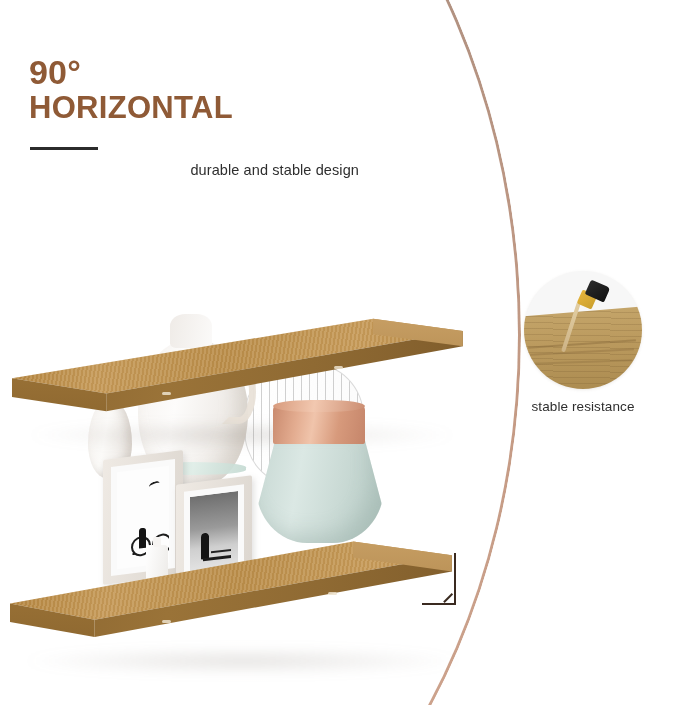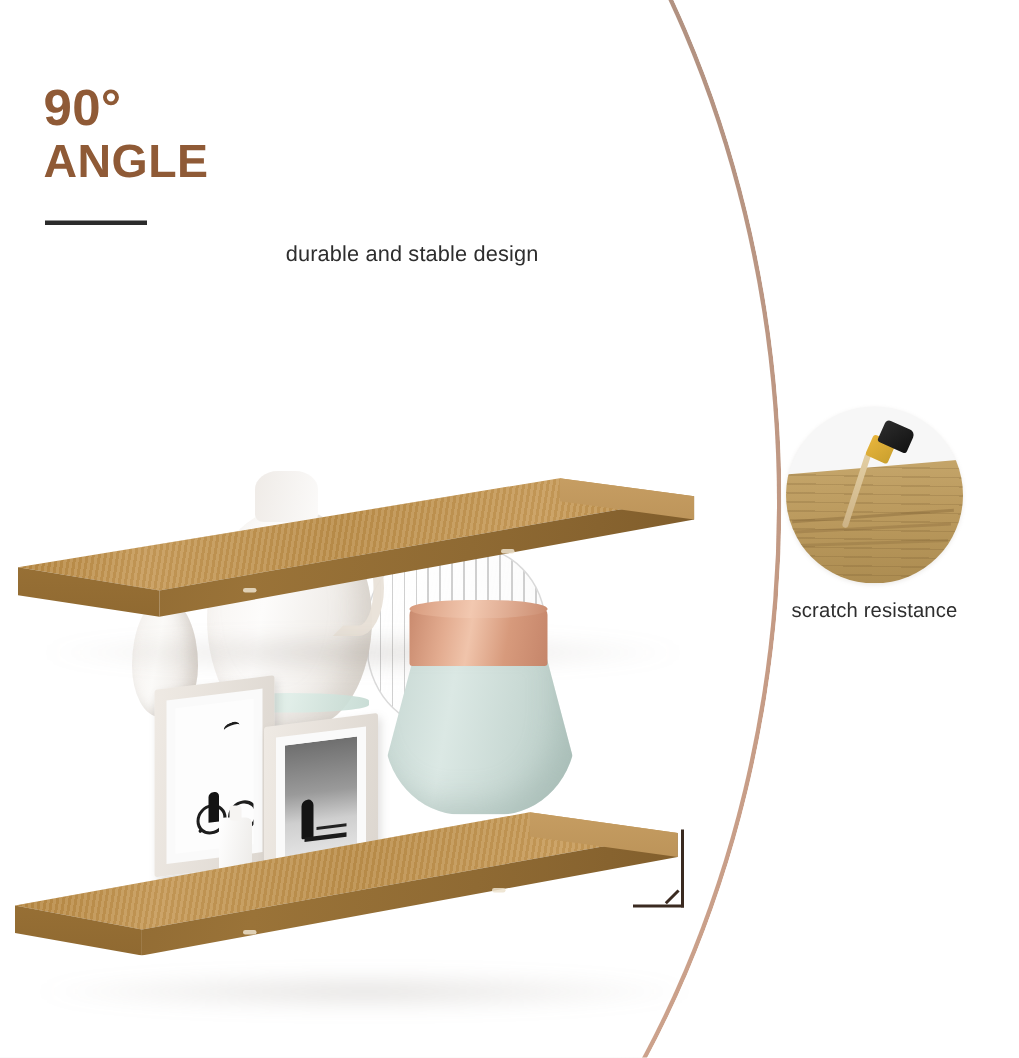--- a/index.html
+++ b/index.html
@@ -316,21 +316,21 @@
 </head>
 <body>
 
 <div id="stage">
 
   <div class="arc-panel"></div>
   <div class="arc-stroke"></div>
 
   <div class="headline">
     <div class="h-90">90°</div>
-    <div class="h-main">ANGLE</div>
+    <div class="h-main">HORIZONTAL</div>
     <div class="rule"></div>
     <div class="sub">durable and stable design</div>
   </div>
 
   <div class="scene">
 
     <div class="obj candle-glass">
       <div class="ribs"></div>
     </div>
     <div class="candle"></div>
@@ -397,17 +397,17 @@
   <div class="callout" style="left:524px; top:271px;">
     <div class="circle c2">
       <div class="wood"></div>
       <div class="c2 scratchline" style="left:4px; top:72px; width:108px; transform:rotate(-4deg); position:absolute; background:rgba(130,100,55,.40); height:1.5px;"></div>
       <div class="c2 scratchline" style="left:6px; top:80px; width:104px; transform:rotate(-3deg); position:absolute; background:rgba(130,100,55,.32); height:1.5px;"></div>
       <div class="c2 scratchline" style="left:8px; top:90px; width:100px; transform:rotate(-2deg); position:absolute; background:rgba(130,100,55,.28); height:1.5px;"></div>
       <div class="brush-handle"></div>
       <div class="brush-ferrule"></div>
       <div class="brush-tip"></div>
     </div>
-    <div class="cap">scratch resistance</div>
+    <div class="cap">stable resistance</div>
   </div>
 
 
 </div>
 
 </body></html>

